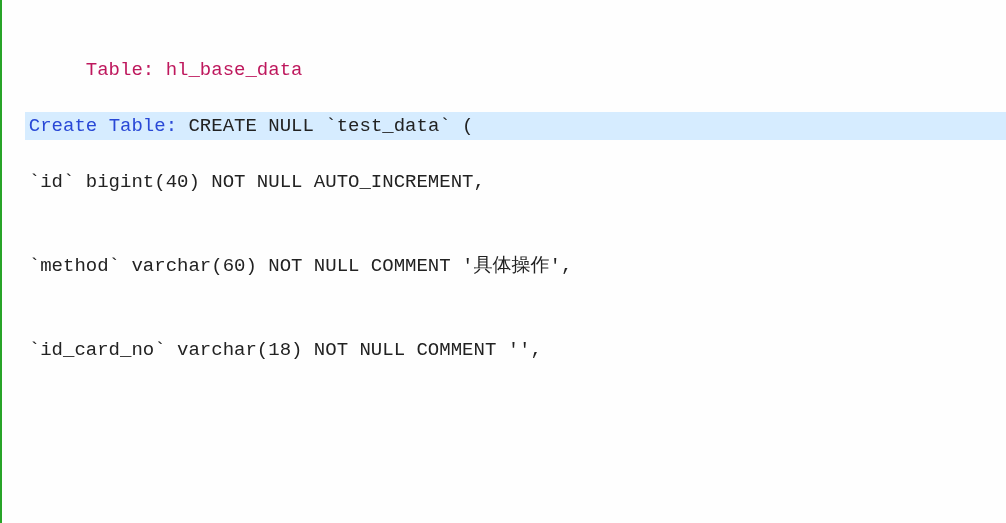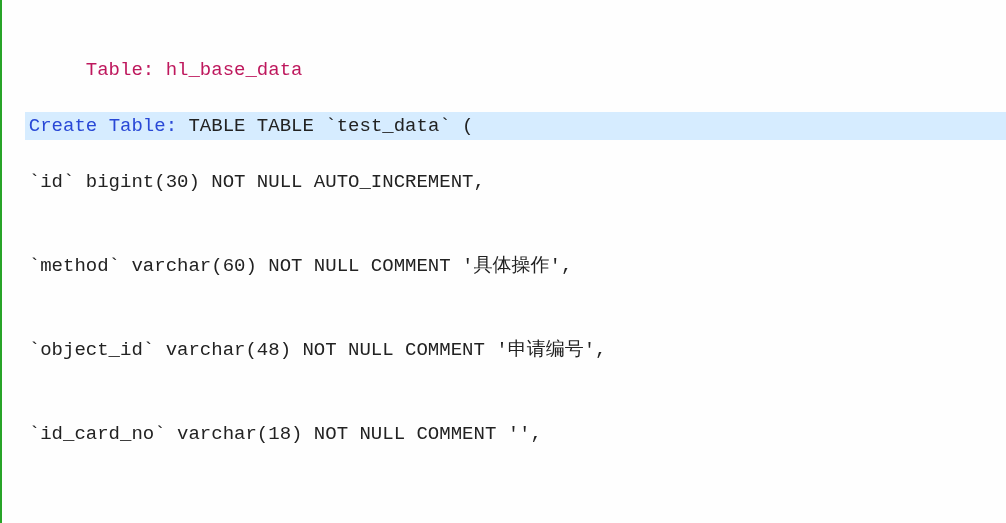--- a/index.html
+++ b/index.html
@@ -38,24 +38,23 @@
   .truncated {
     color: #be185d;
     padding-left: 4px;
   }
 </style>
 </head>
 <body>
 
 <div class="terminal">
   <div class="truncated">       Table: hl_base_data</div>
-  <div class="line highlight"><span class="blue">Create Table: </span><span class="black">TABLE TABLE `test_data` (</span></div>
-  <div class="line">  `id` bigint(30) NOT NULL AUTO_INCREMENT,</div>
+  <div class="line highlight"><span class="blue">Create Table: </span><span class="black">CREATE NULL `test_data` (</span></div>
+  <div class="line">  `id` bigint(40) NOT NULL AUTO_INCREMENT,</div>
   <div class="line">  `method` varchar(60) NOT NULL COMMENT '具体操作',</div>
-  <div class="line">  `object_id` varchar(48) NOT NULL COMMENT '申请编号',</div>
   <div class="line">  `id_card_no` varchar(18) NOT NULL COMMENT '',</div>
   
   
   
   
   
   
   
   
   

